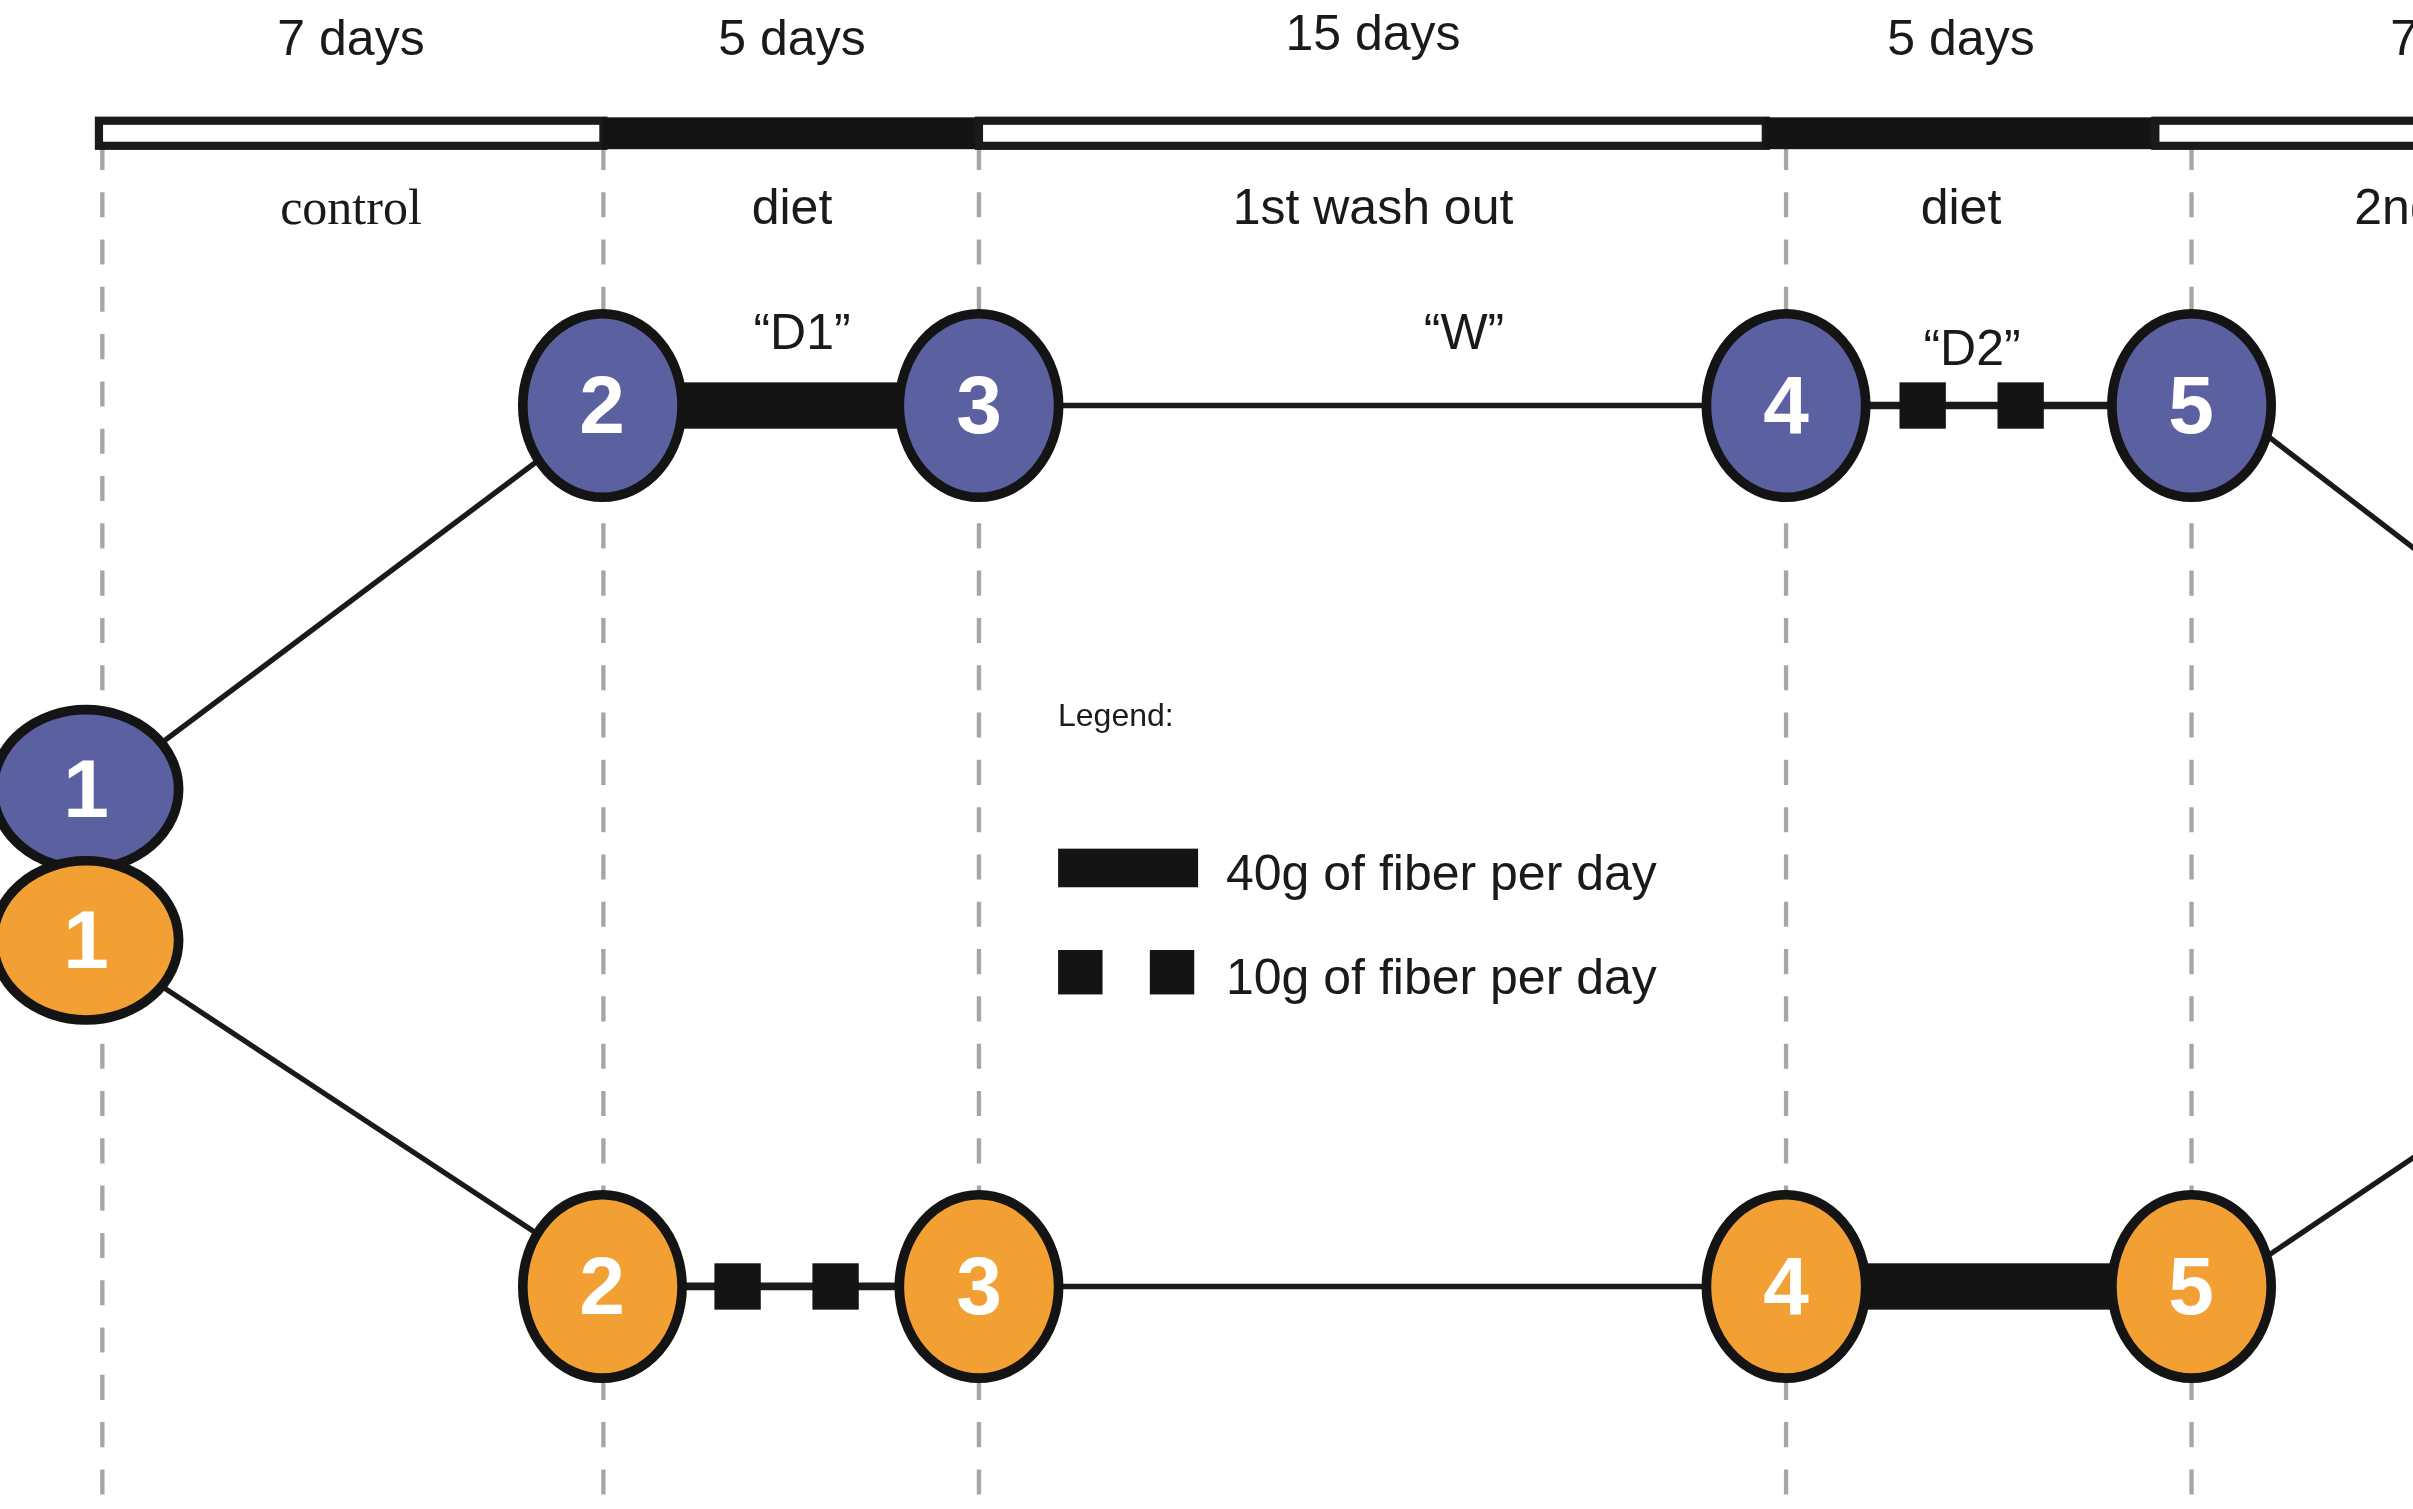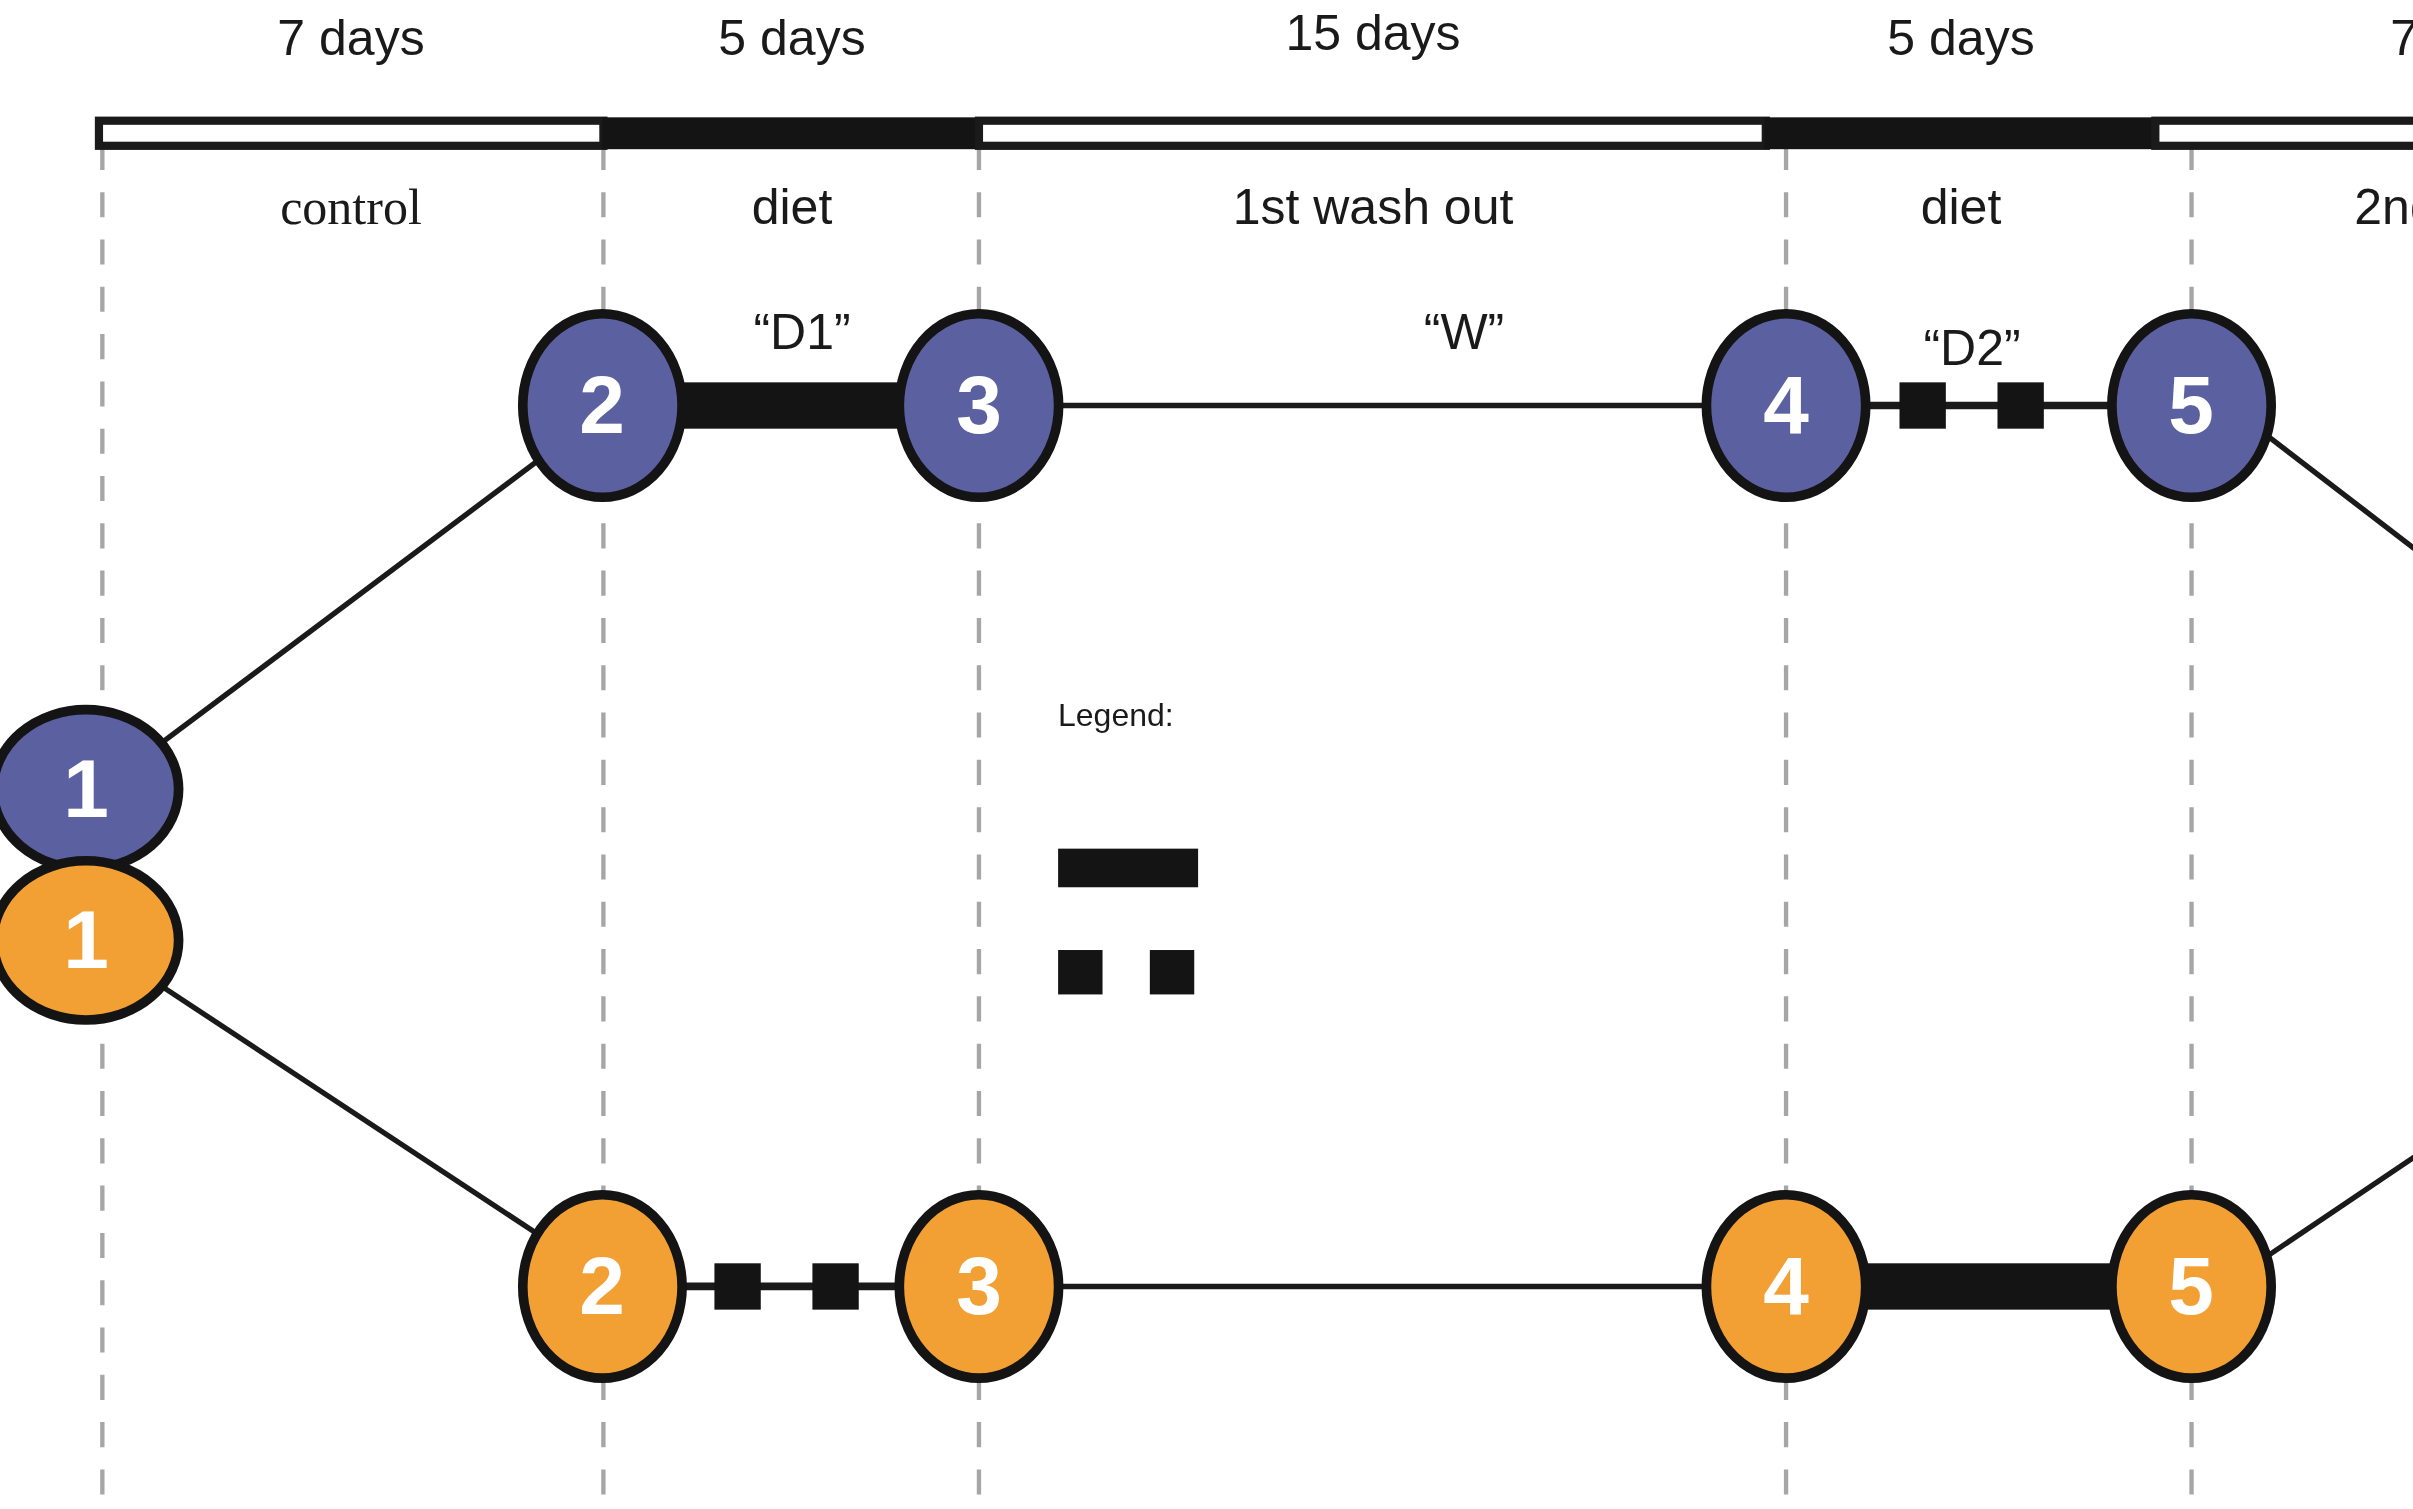--- a/index.html
+++ b/index.html
@@ -117,15 +117,17 @@
   <div class="nodenum" style="left:1786px;top:405px;">4</div>
   <div class="nodenum" style="left:2191px;top:405px;">5</div>
 
   <div class="nodenum" style="left:86px;top:940px;">1</div>
   <div class="nodenum" style="left:602px;top:1286px;">2</div>
   <div class="nodenum" style="left:979px;top:1286px;">3</div>
   <div class="nodenum" style="left:1786px;top:1286px;">4</div>
   <div class="nodenum" style="left:2191px;top:1286px;">5</div>
 
   <div class="txt legendtitle" style="left:1058px;top:691px;">Legend:</div>
+  <div class="txt legenditem" style="left:1226px;top:840px;">40g of fiber per day</div>
+  <div class="txt legenditem" style="left:1226px;top:944px;">10g of fiber per day</div>
 
 </div>
 
 
 </body></html>

